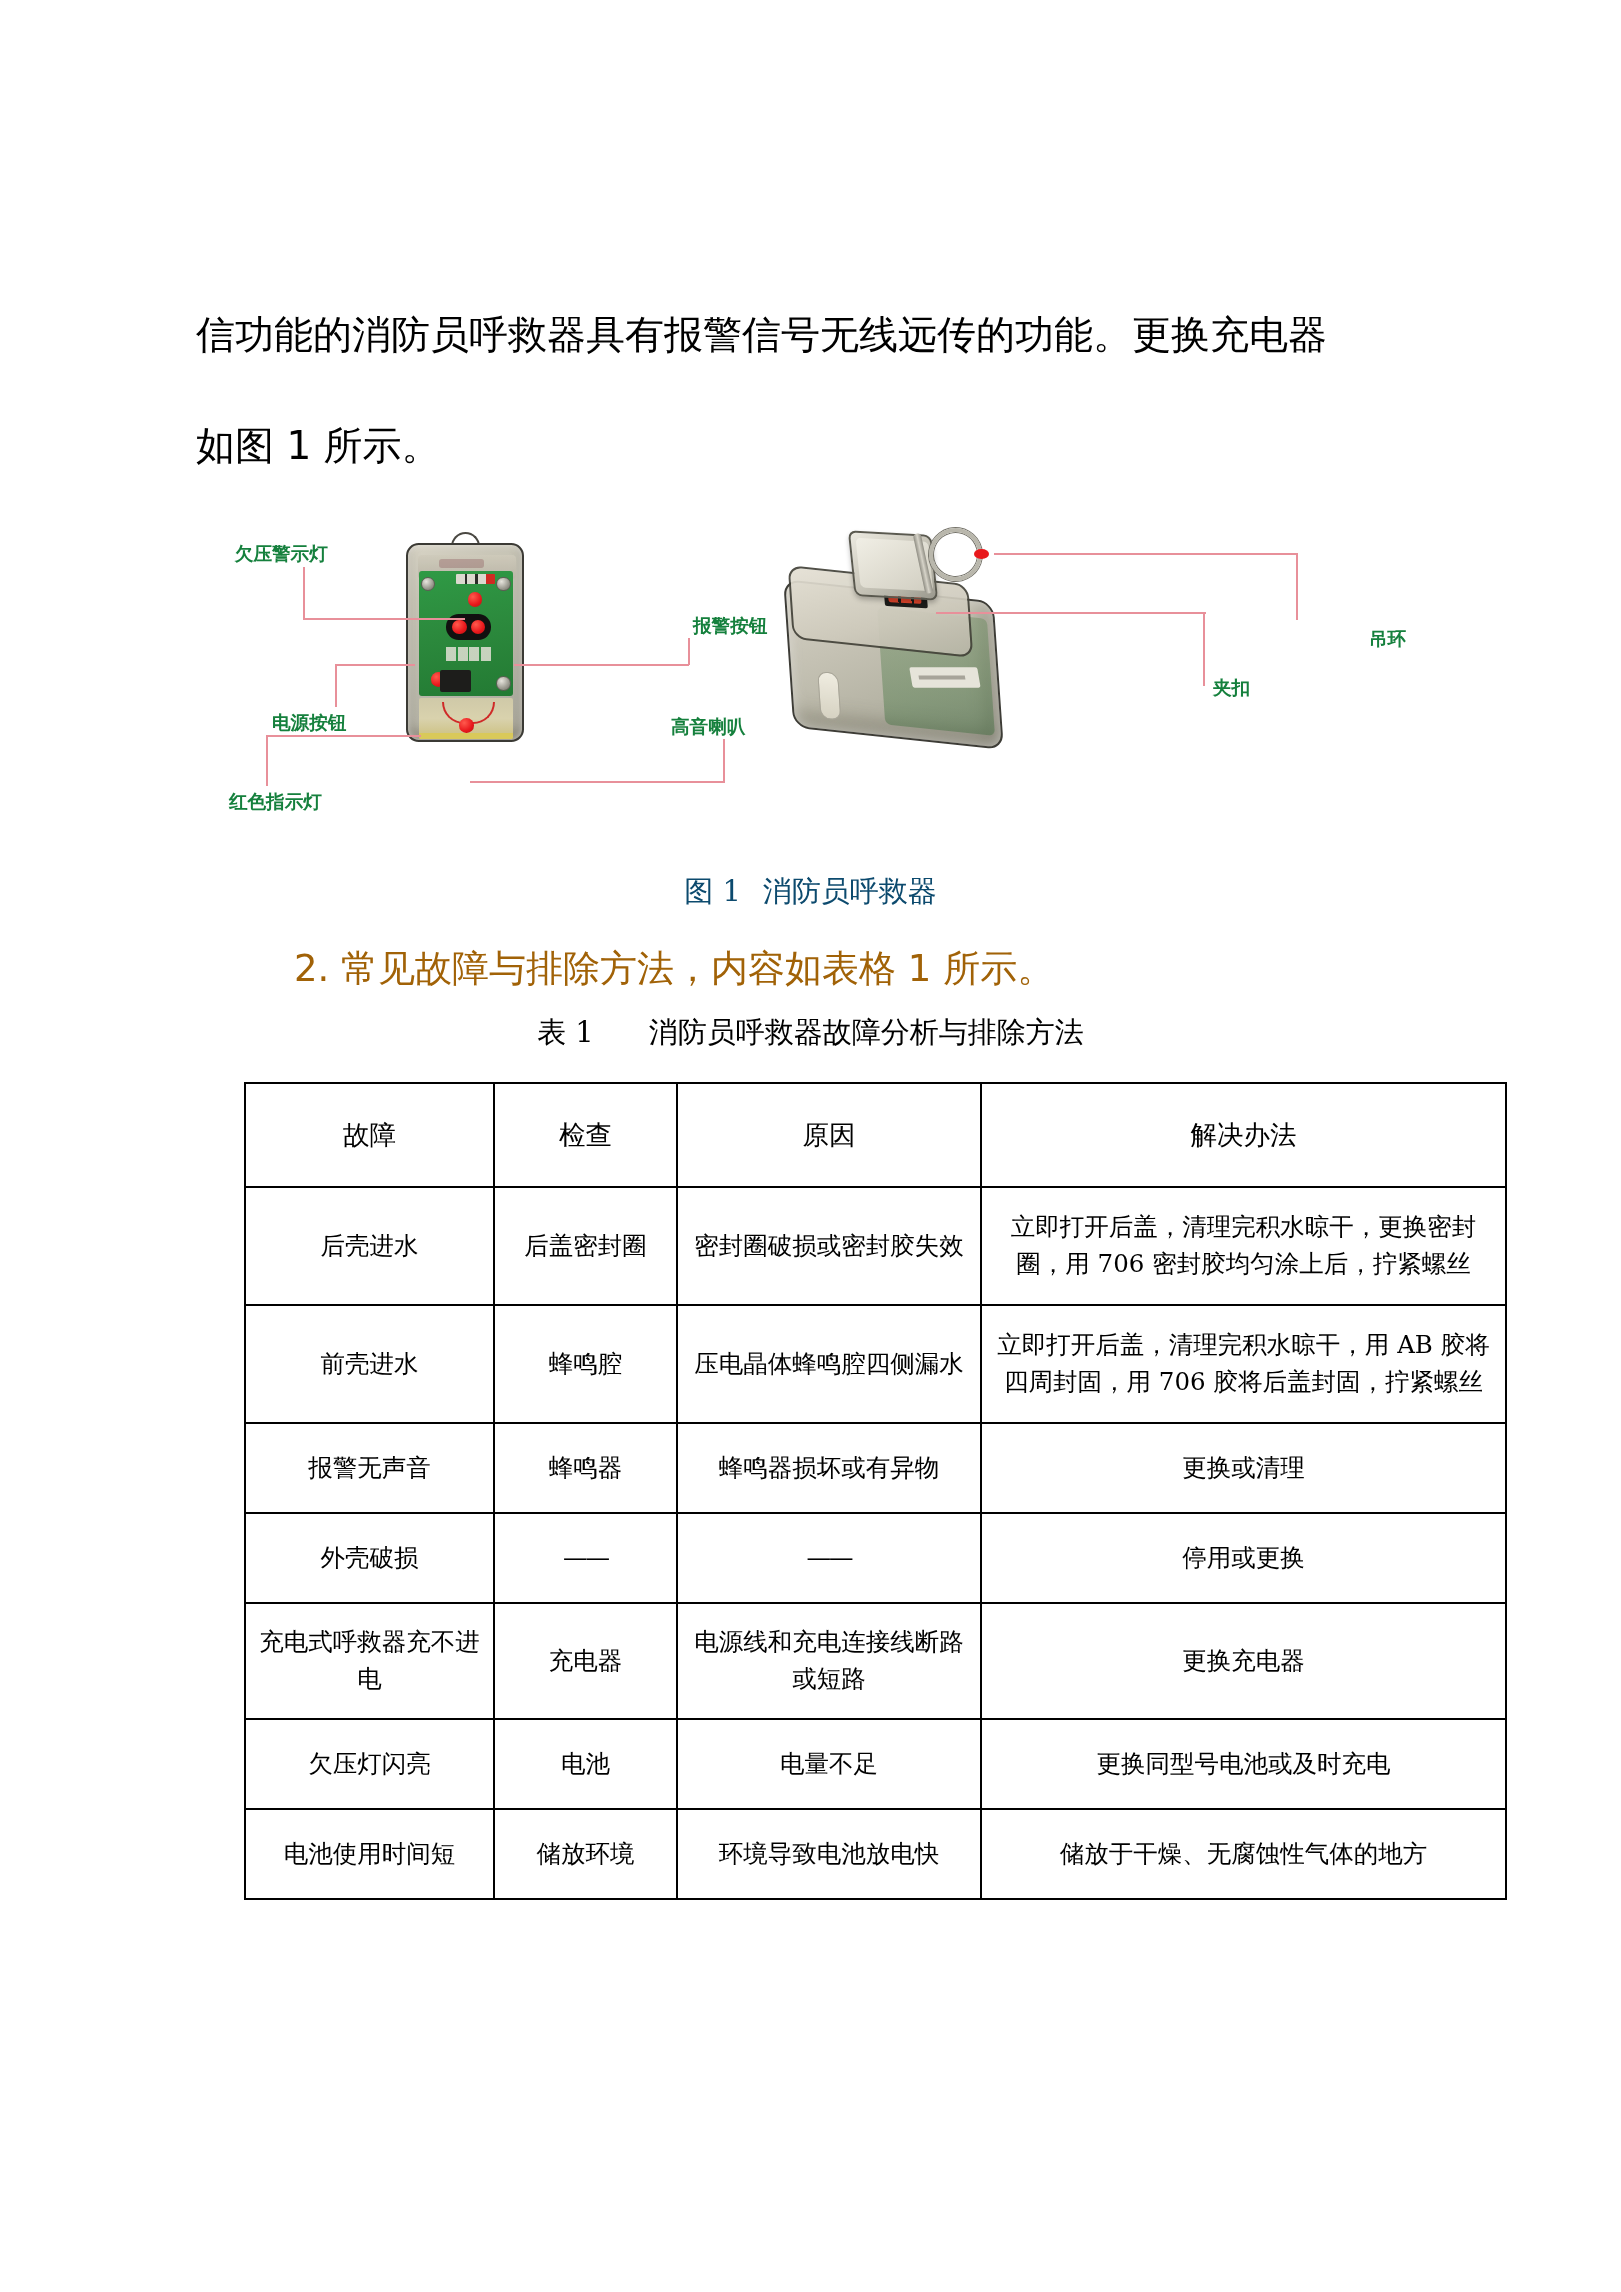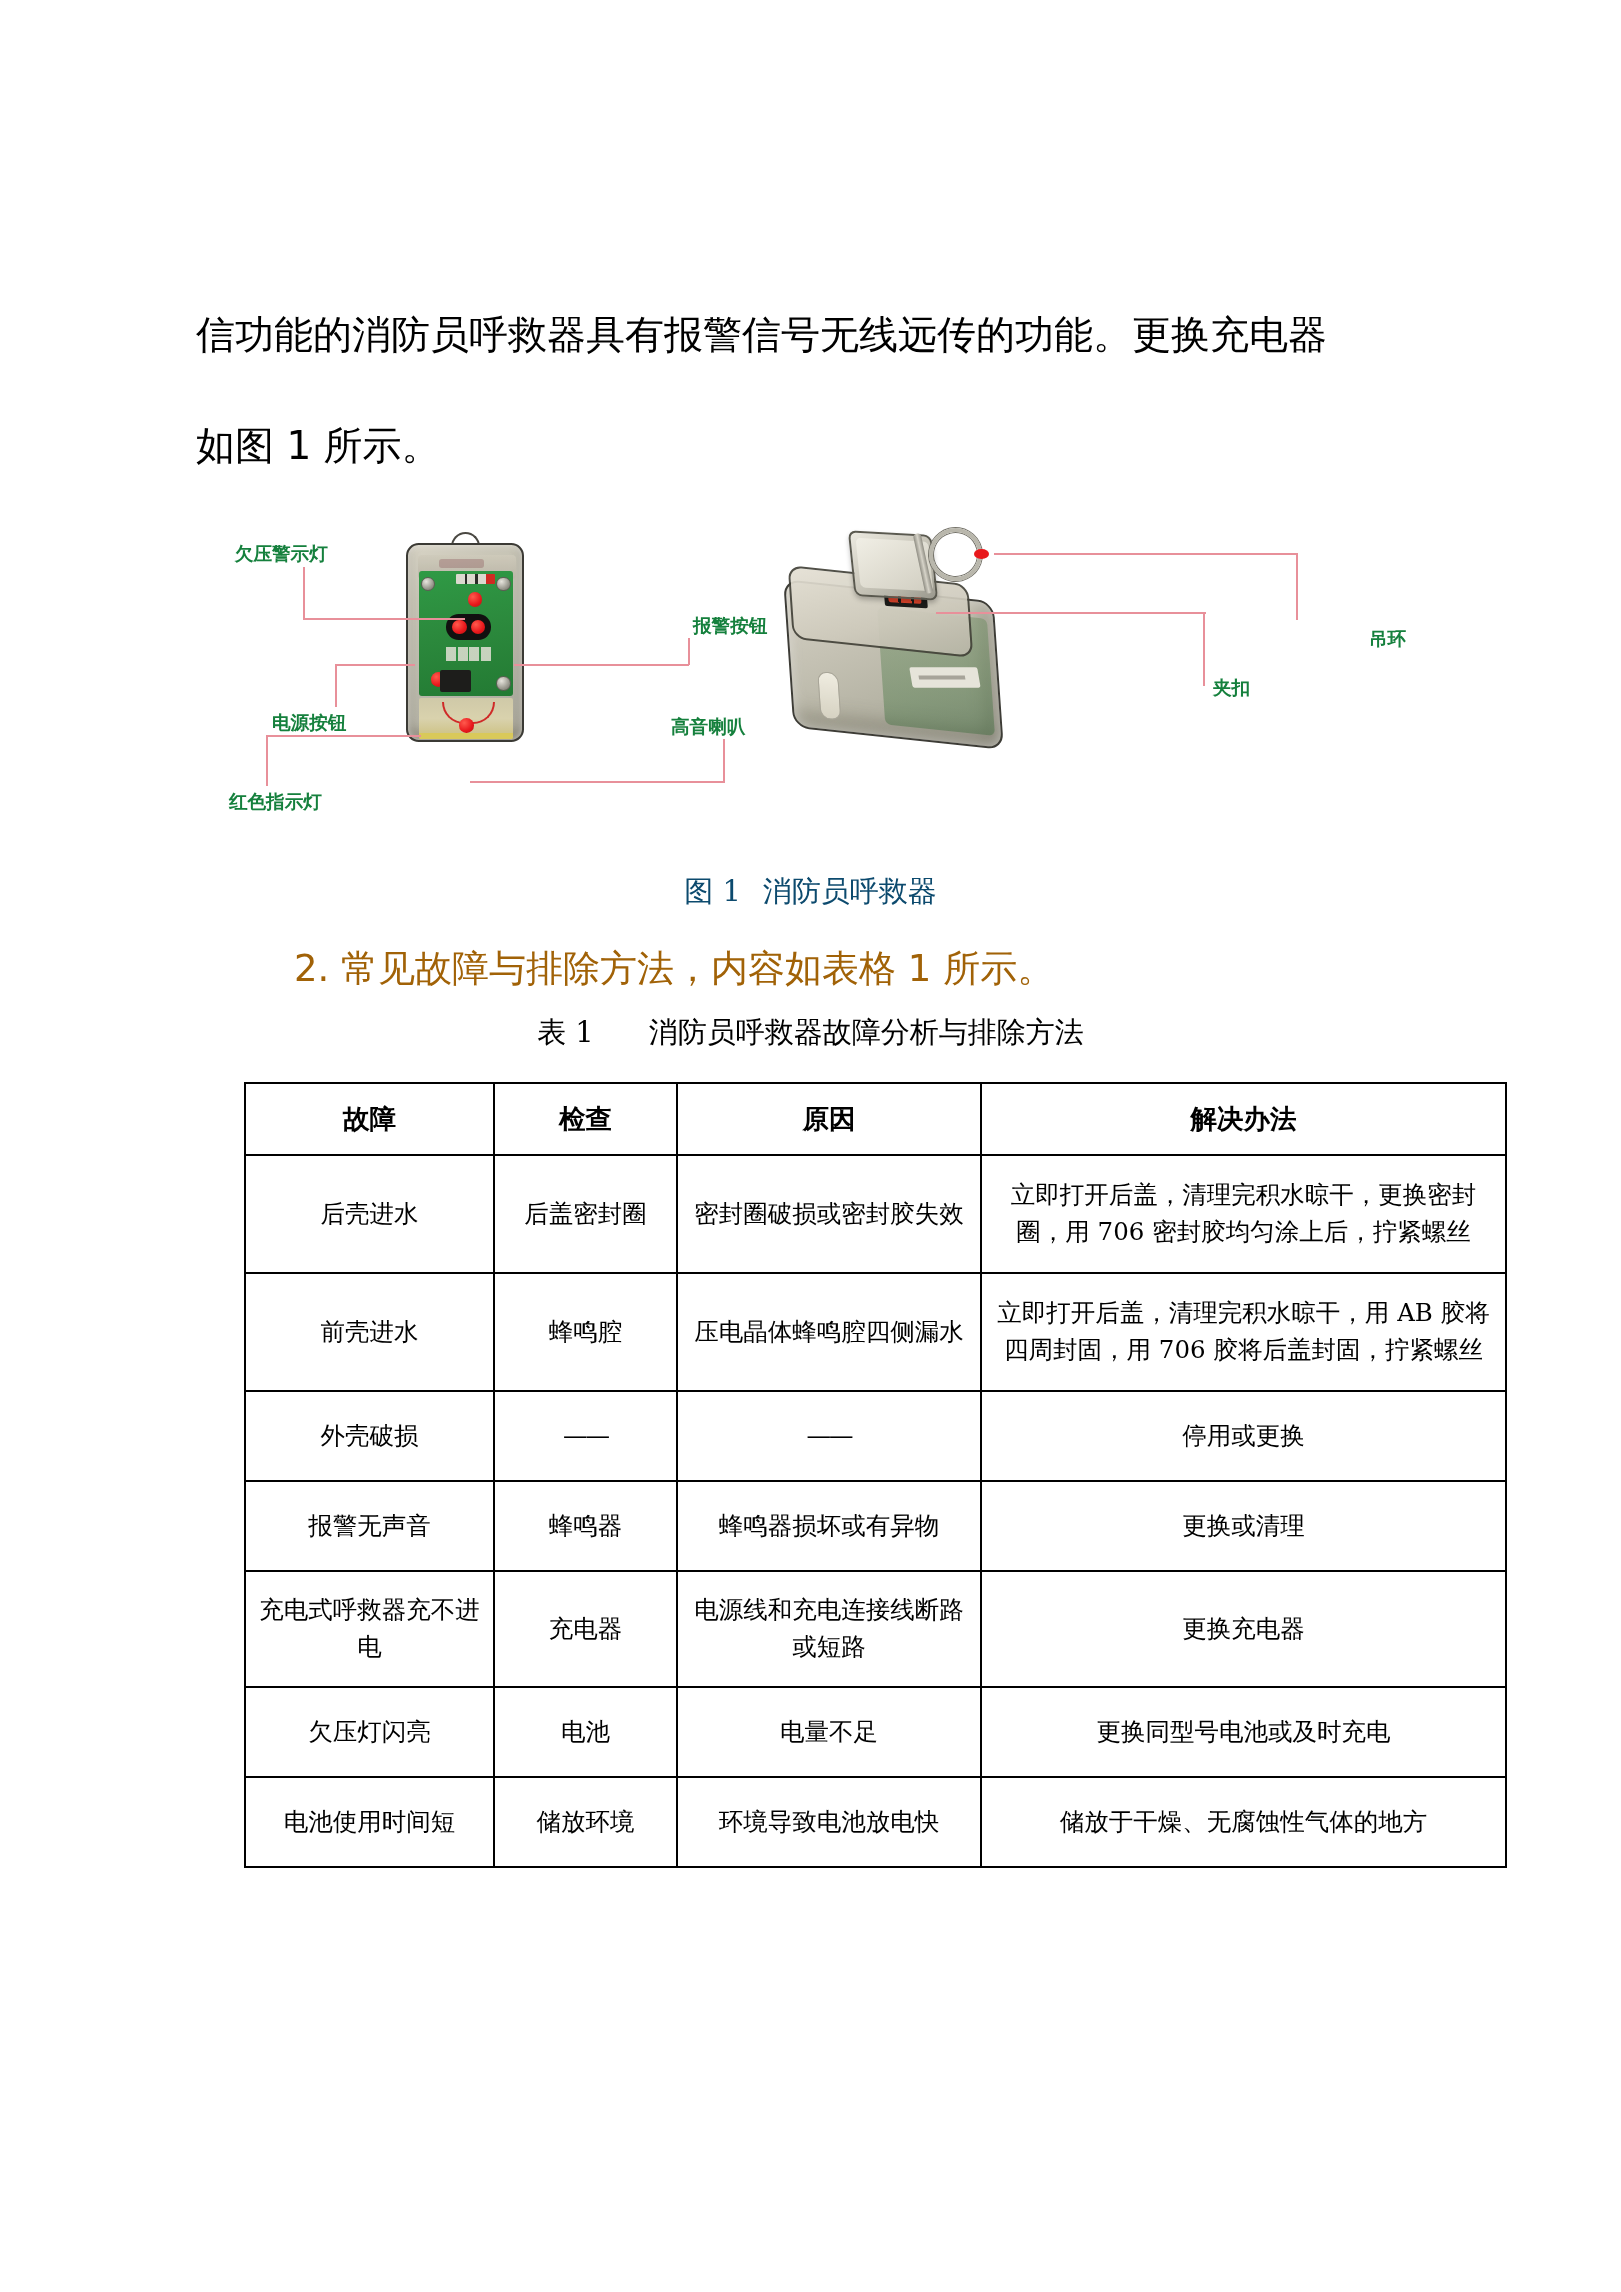--- a/index.html
+++ b/index.html
@@ -387,22 +387,22 @@
   table.fault th, table.fault td {
     border: 2px solid #000;
     text-align: center;
     vertical-align: middle;
     color: #000;
     padding: 5.9px 7.8px;
     line-height: 1.5;
   }
   table.fault th {
     font-size: 26.5px;
-    font-weight: 700;
-    height: 72px;
+    font-weight: 400;
+    height: 104px;
   }
   table.fault td {
     font-size: 24.5px;
     font-weight: 400;
   }
   table.fault tr.r-tall td { height: 118px; }
   table.fault tr.r-mid  td { height: 116px; }
   table.fault tr.r-short td { height: 90px; }
   .dash { letter-spacing: -2px; }
 </style>
@@ -520,30 +520,30 @@
           <td>密封圈破损或密封胶失效</td>
           <td>立即打开后盖，清理完积水晾干，更换密封圈，用 706 密封胶均匀涂上后，拧紧螺丝</td>
         </tr>
         <tr class="r-tall">
           <td>前壳进水</td>
           <td>蜂鸣腔</td>
           <td>压电晶体蜂鸣腔四侧漏水</td>
           <td>立即打开后盖，清理完积水晾干，用 AB 胶将四周封固，用 706 胶将后盖封固，拧紧螺丝</td>
         </tr>
         <tr class="r-short">
+          <td>报警无声音</td>
+          <td>蜂鸣器</td>
+          <td>蜂鸣器损坏或有异物</td>
+          <td>更换或清理</td>
+        </tr>
+        <tr class="r-short">
           <td>外壳破损</td>
           <td class="dash">——</td>
           <td class="dash">——</td>
           <td>停用或更换</td>
-        </tr>
-        <tr class="r-short">
-          <td>报警无声音</td>
-          <td>蜂鸣器</td>
-          <td>蜂鸣器损坏或有异物</td>
-          <td>更换或清理</td>
         </tr>
         <tr class="r-mid">
           <td>充电式呼救器充不进电</td>
           <td>充电器</td>
           <td>电源线和充电连接线断路或短路</td>
           <td>更换充电器</td>
         </tr>
         <tr class="r-short">
           <td>欠压灯闪亮</td>
           <td>电池</td>

